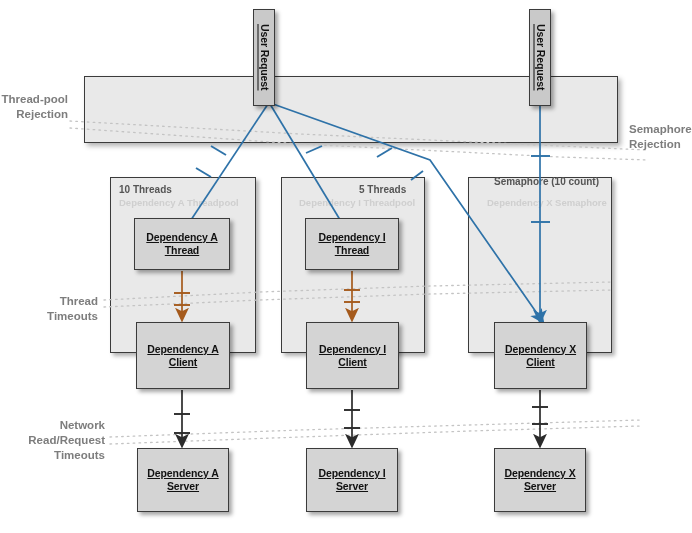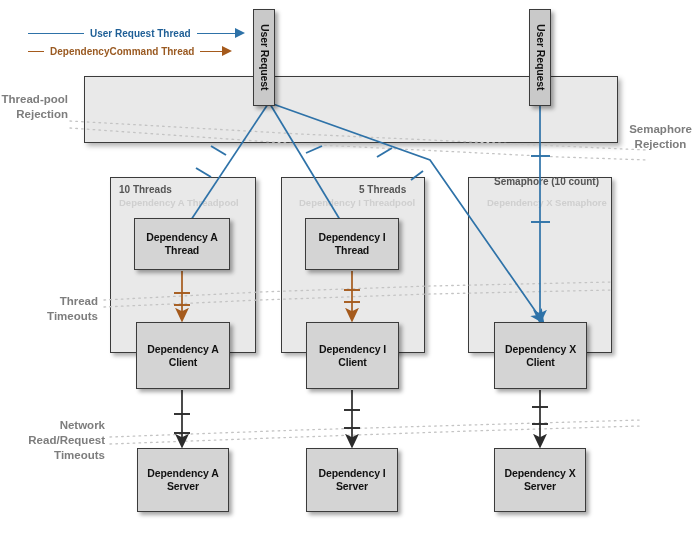--- a/index.html
+++ b/index.html
@@ -19,20 +19,21 @@
     position:absolute;
     box-sizing:border-box;
     background:#d4d4d4;
     border:1.5px solid #3b3b3b;
     box-shadow:3px 3px 4px rgba(0,0,0,0.35);
     display:flex;align-items:center;justify-content:center;
     text-align:center;
     font-size:10.5px;font-weight:bold;color:#111;
     line-height:13px;
     letter-spacing:-0.1px;
+    text-decoration:underline;
   }
   .vbox{
     writing-mode:vertical-rl;
     background:#c9c9c9;
     font-size:10.5px;
   }
   .container{
     position:absolute;
     box-sizing:border-box;
     background:#e9e9e9;
@@ -58,21 +59,21 @@
   }
 
   
   .sidelabel{
     position:absolute;
     font-size:11.5px;color:#7d7d7d;
     text-align:right;line-height:15px;
     white-space:nowrap;
     font-weight:bold;
   }
-  .sidelabel.rt{text-align:center;}
+  .sidelabel.rt{text-align:left;}
 
   
   #legend{position:absolute;left:28px;top:24px;}
   .legrow{
     display:flex;align-items:center;height:18px;
     font-size:10px;font-weight:bold;white-space:nowrap;
   }
   .legrow .lab{padding:0 6px;}
   .lg-blue .lab{color:#1f5f96;}
   .lg-brown .lab{color:#9a5a22;}
@@ -86,38 +87,20 @@
   .lg-blue .pre{width:56px;}
   .tri{width:0;height:0;border-top:5px solid transparent;border-bottom:5px solid transparent;}
   .lg-blue .tri{border-left:10px solid #2e72a8;}
   .lg-brown .tri{border-left:10px solid #a55a1c;}
 </style>
 </head>
 <body>
 
 <div id="stage">
 
-  <div id="legend">
-    <div class="legrow lg-blue">
-      <span class="legline pre"></span>
-      <span class="lab">User Request Thread</span>
-      <span class="legarrowwrap">
-        <span class="legline"></span>
-          <span class="tri"></span>
-      </span>
-    </div>
-    <div class="legrow lg-brown">
-      <span class="legline pre"></span>
-      <span class="lab">DependencyCommand Thread</span>
-      <span class="legarrowwrap">
-        <span class="legline"></span>
-          <span class="tri"></span>
-      </span>
-    </div>
-  </div>
 
   <div class="bandbox" style="left:84px;top:76px;width:534px;height:67px;"></div>
 
   <div class="container" style="left:110px;top:177px;width:146px;height:176px;"></div>
   <div class="ctitle" style="left:119px;top:184px;">10 Threads</div>
   <div class="csub" style="left:119px;top:197px;">Dependency A Threadpool</div>
 
   <div class="container" style="left:281px;top:177px;width:144px;height:176px;"></div>
   <div class="ctitle" style="left:359px;top:184px;">5 Threads</div>
   <div class="csub" style="left:299px;top:197px;">Dependency I Threadpool</div>

